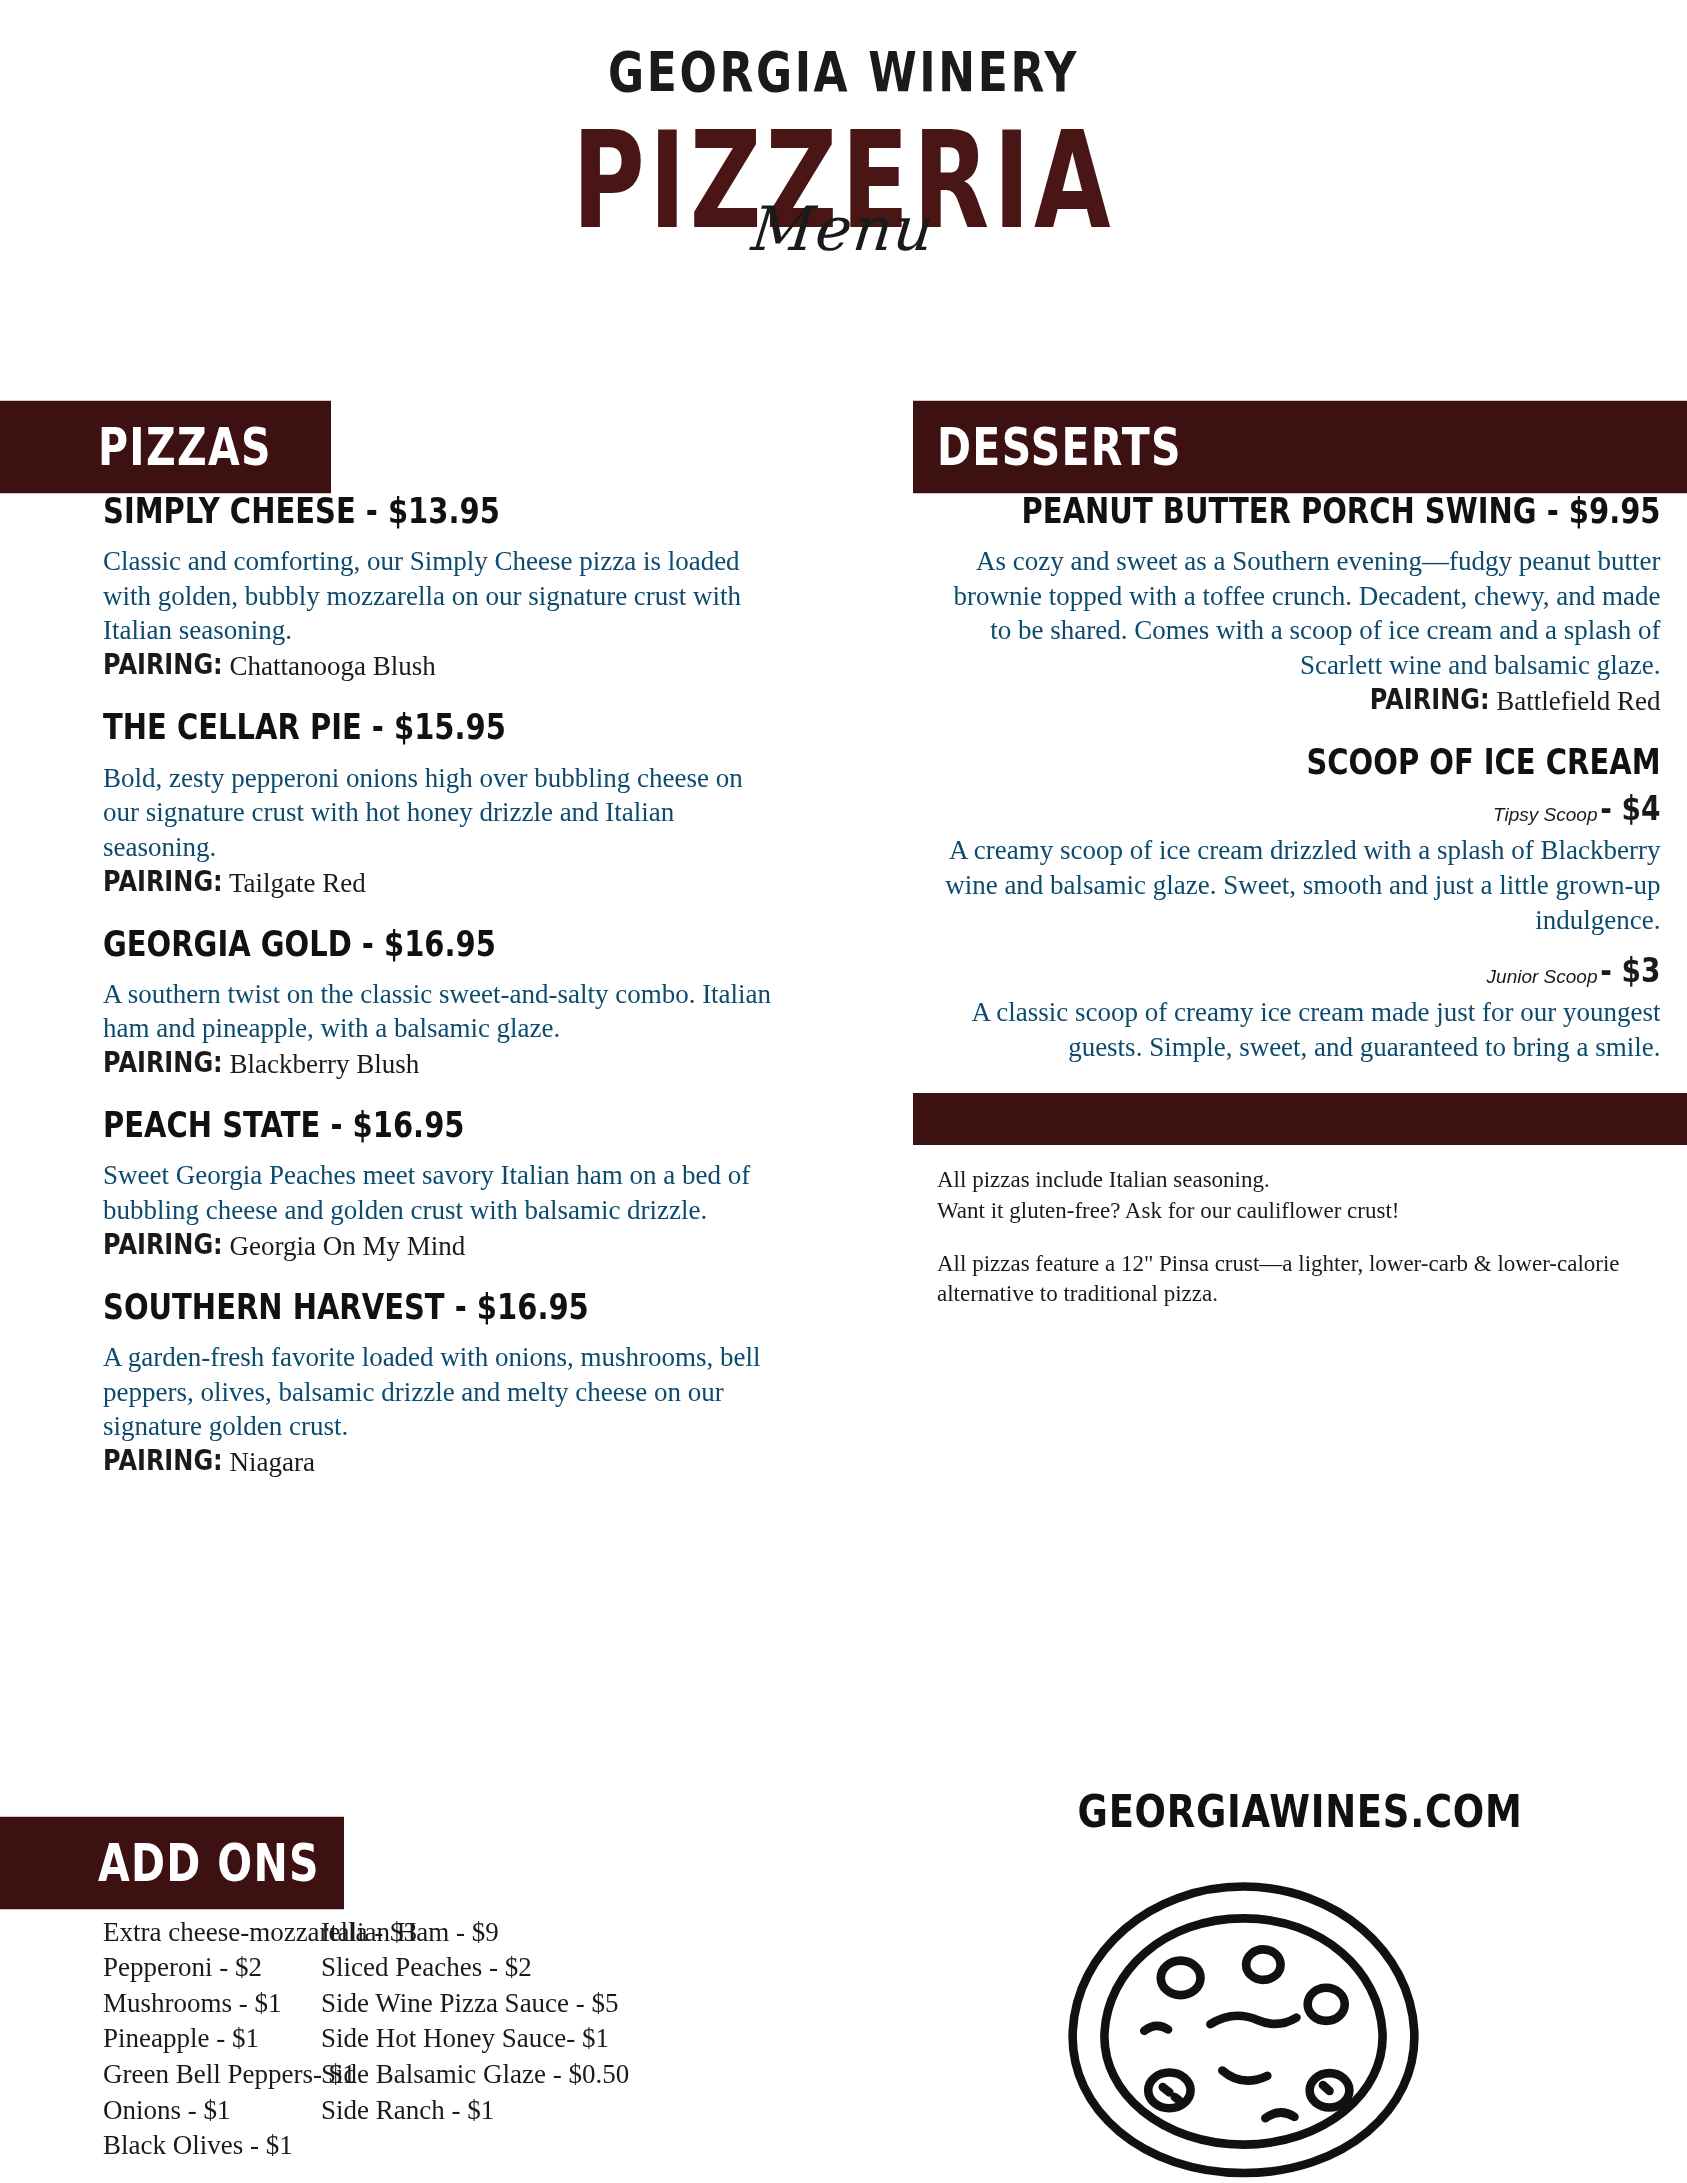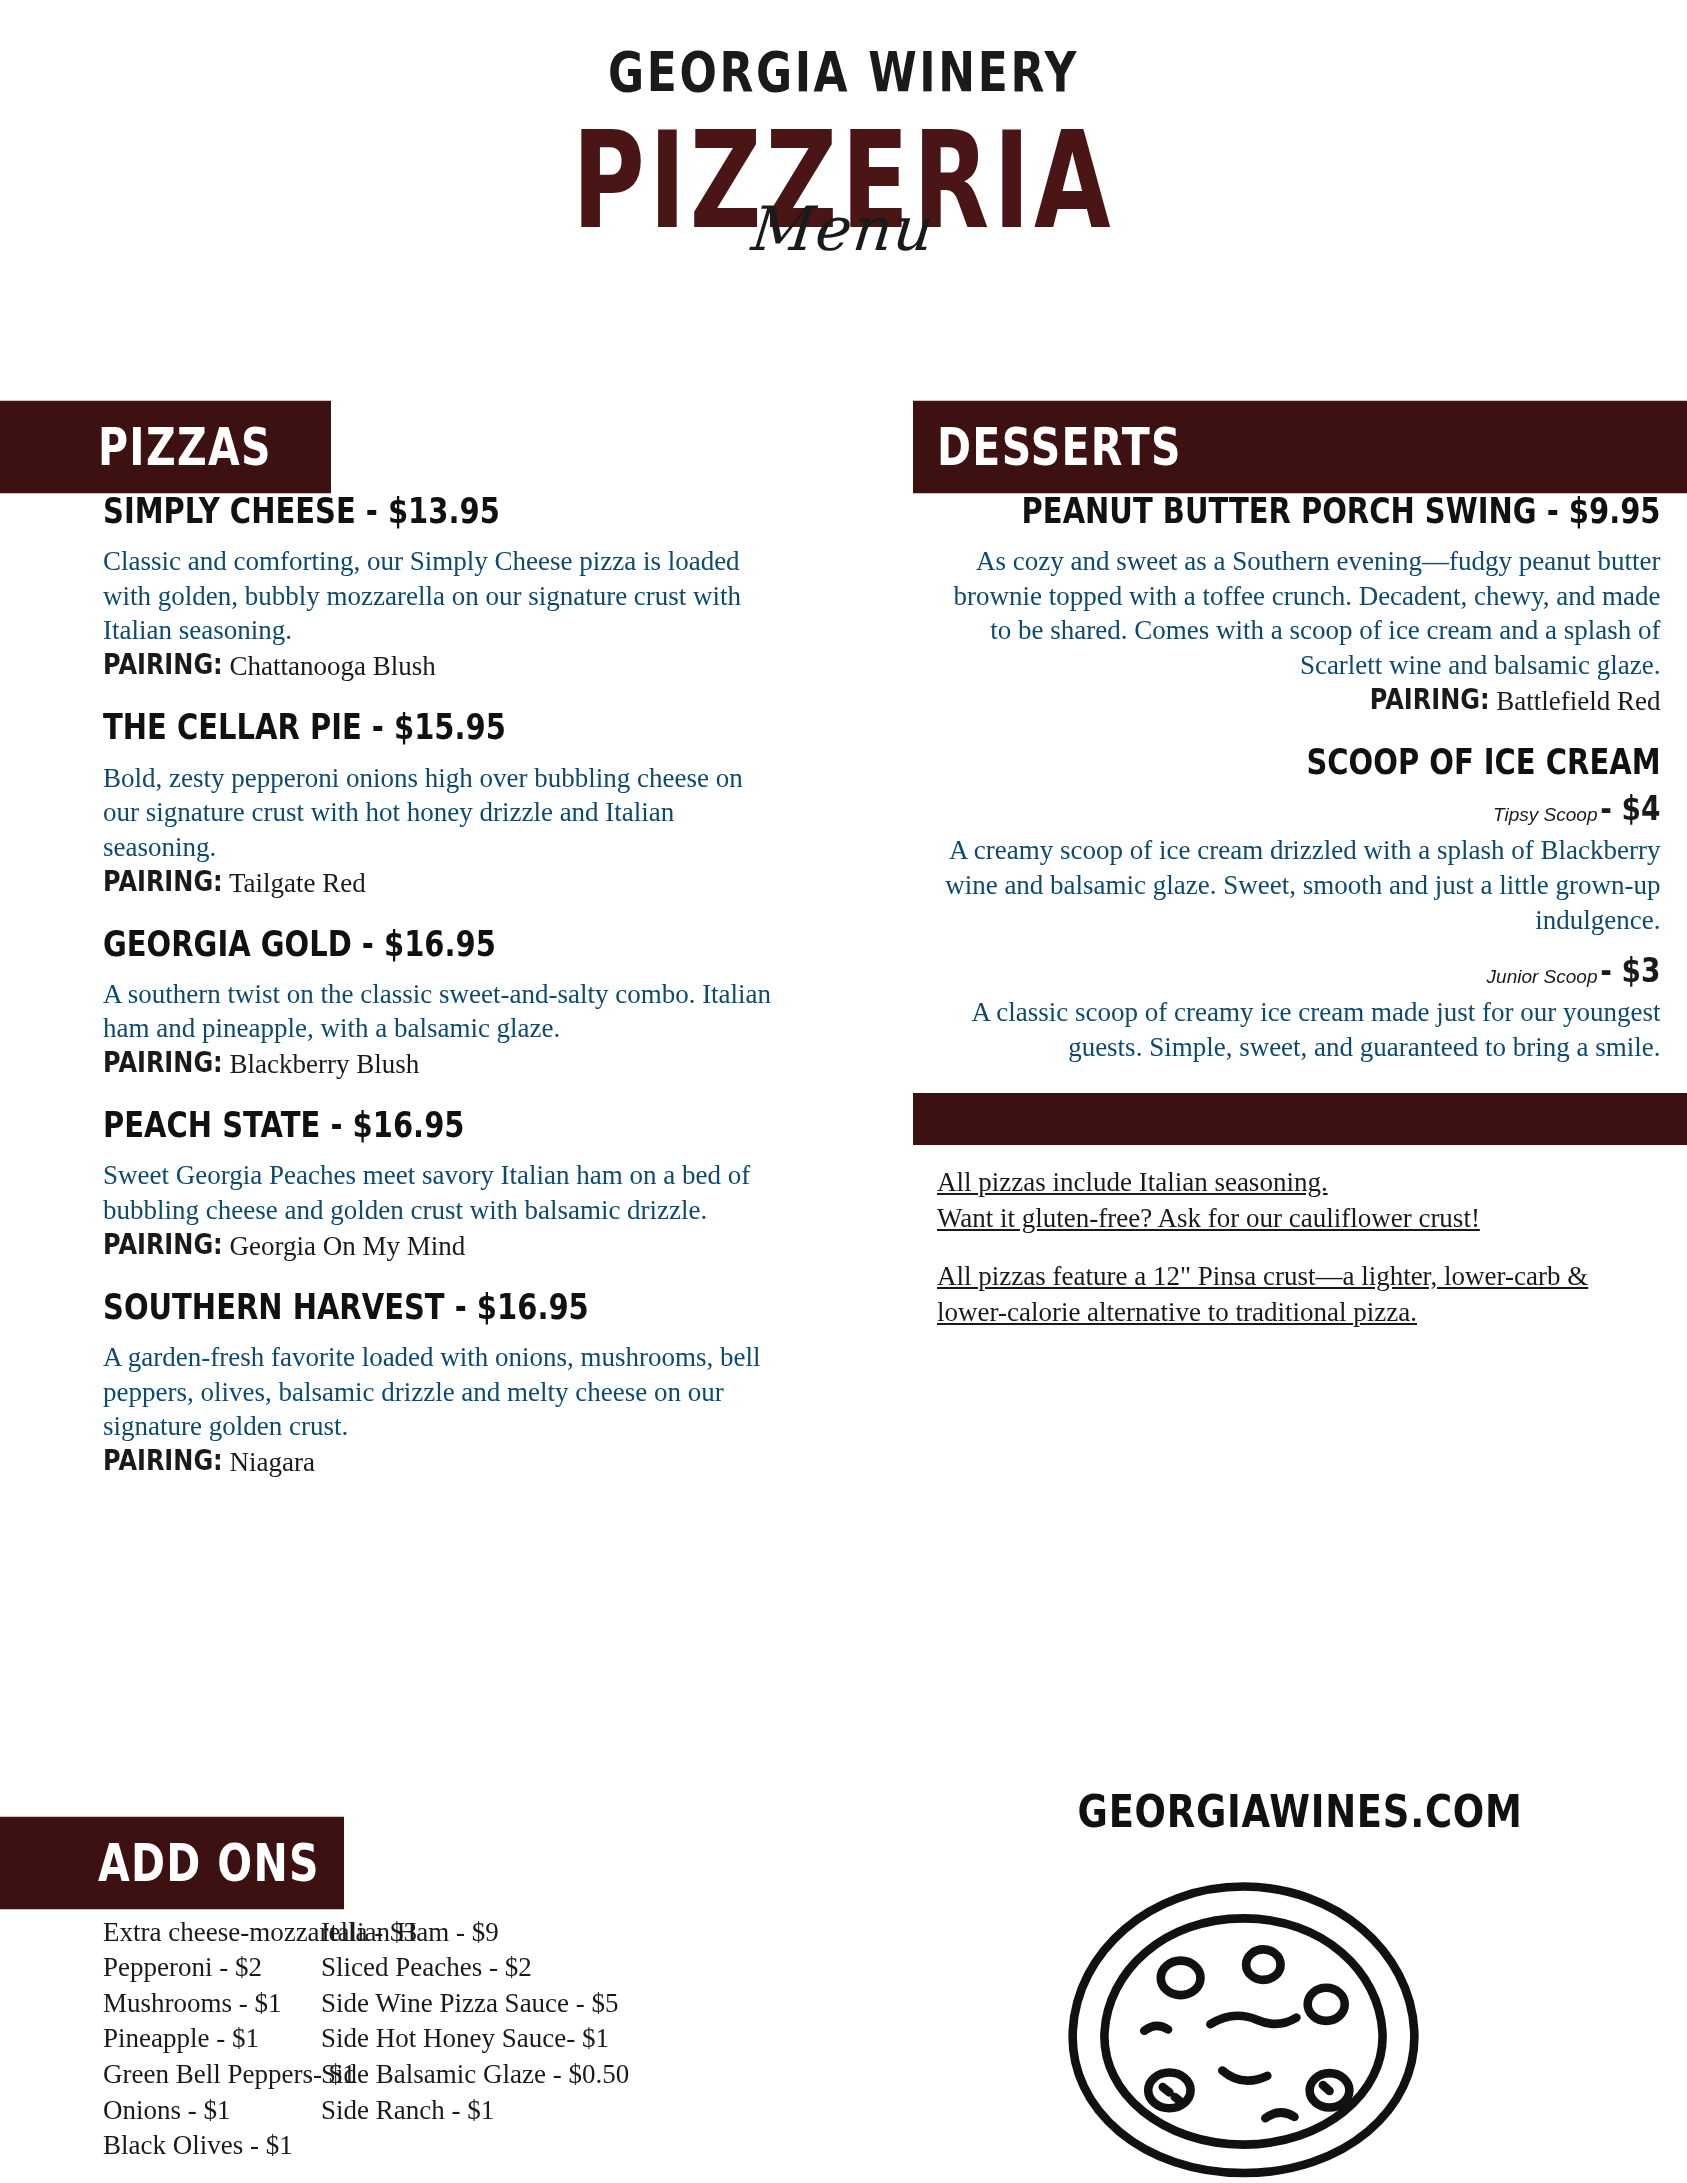--- a/index.html
+++ b/index.html
@@ -151,23 +151,22 @@
     font-size: 28px;
     transform: scaleY(1.2);
     display: inline-block;
     transform-origin: left bottom;
   }
   .scoop-line { margin-bottom: 5.3px; }
 
   
   .notes {
     padding: 20px 26.5px 0 24px;
-    font-size: 27px;
+    font-size: 23px;
     line-height: 1.32;
-    text-decoration: underline;
   }
   .notes p { margin: 0 0 22.5px 0; }
 
   
   .addons-wrap {
     position: absolute;
     top: 1826px;
     left: 0;
     width: 880px;
   }

